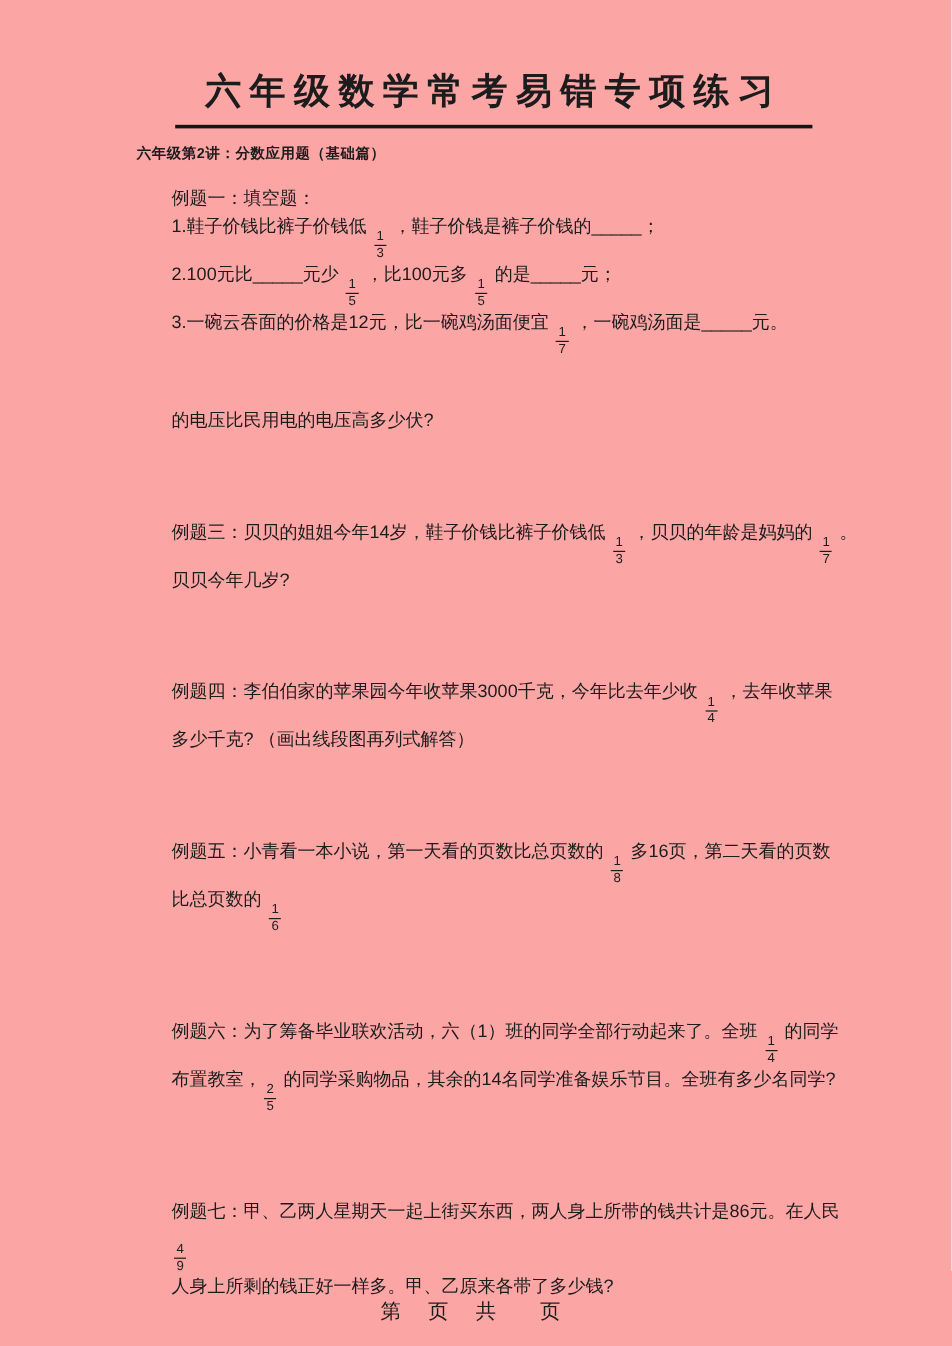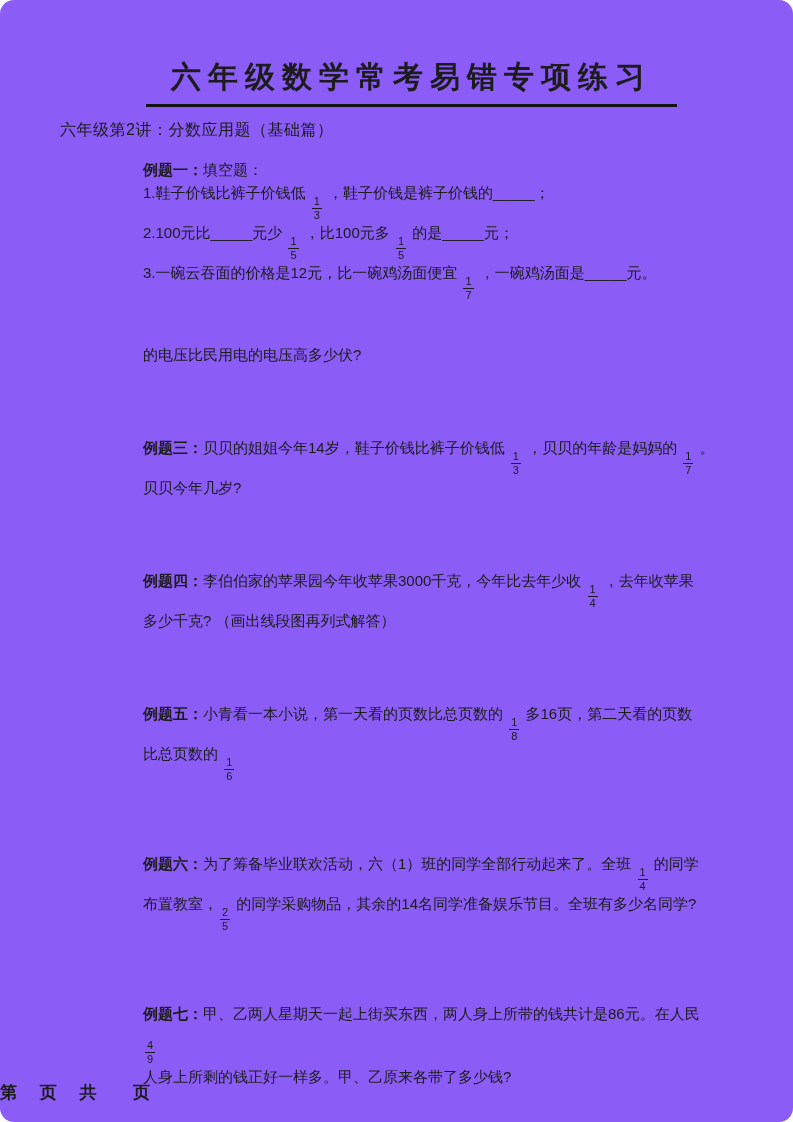--- a/index.html
+++ b/index.html
@@ -1,78 +1,77 @@
 <!DOCTYPE html>
 <html><head>
 <meta charset="utf-8">
 <style>
   html,body { margin:0; padding:0; background:#ffffff; }
   .page {
     position:relative;
     width:793px; height:1122px;
-    background:#8b5cf6;
+    background:#fca5a5;
     overflow:hidden;
     font-family:"Liberation Sans","DejaVu Sans",sans-serif;
     color:#1c1c1c;
-    border-radius:14px;
   }
   header.doc-header {
     margin:58px 0 0 146px;
     width:531px;
   }
   h1.doc-title {
     margin:0;
     font-size:30px;
     line-height:37px;
     font-weight:700;
     letter-spacing:7px;
     text-align:center;
     white-space:pre;
   }
   .title-rule {
     margin-top:9px;
     height:0;
     border-bottom:3px solid #141414;
   }
   h2.section-title {
-    margin:13px 0 0 60px;
-    font-size:16px;
-    font-weight:400;
+    margin:13px 0 0 114px;
+    font-size:12px;
+    font-weight:700;
     letter-spacing:0.5px;
     white-space:pre;
   }
   main.problem-list {
     margin:17px 0 0 143px;
   }
   .problem { margin-bottom:70px; }
   .problem:nth-child(1) { margin-bottom:42px; }
   .problem:last-child { margin-bottom:0; }
   .pline {
     margin:0;
     font-size:15px;
     line-height:23px;
     white-space:pre;
   }
-  .plabel { font-weight:700; }
+  .plabel { font-weight:400; }
   .frac {
     display:inline-flex;
     flex-direction:column;
     align-items:center;
     vertical-align:-7px;
     font-size:11px;
     line-height:11px;
     margin:0 2px;
   }
   .frac .num { padding:0 2px 1px; border-bottom:1px solid #1c1c1c; }
   .frac .den { padding-top:1px; }
   footer.page-footer {
     position:absolute;
     left:0; bottom:18px;
     width:100%;
-    font-weight:bold;
+    text-align:center;
   }
   footer.page-footer span {
     font-size:17px;
     letter-spacing:9px;
     white-space:pre;
   }
 </style>
 </head>
 <body>
 

